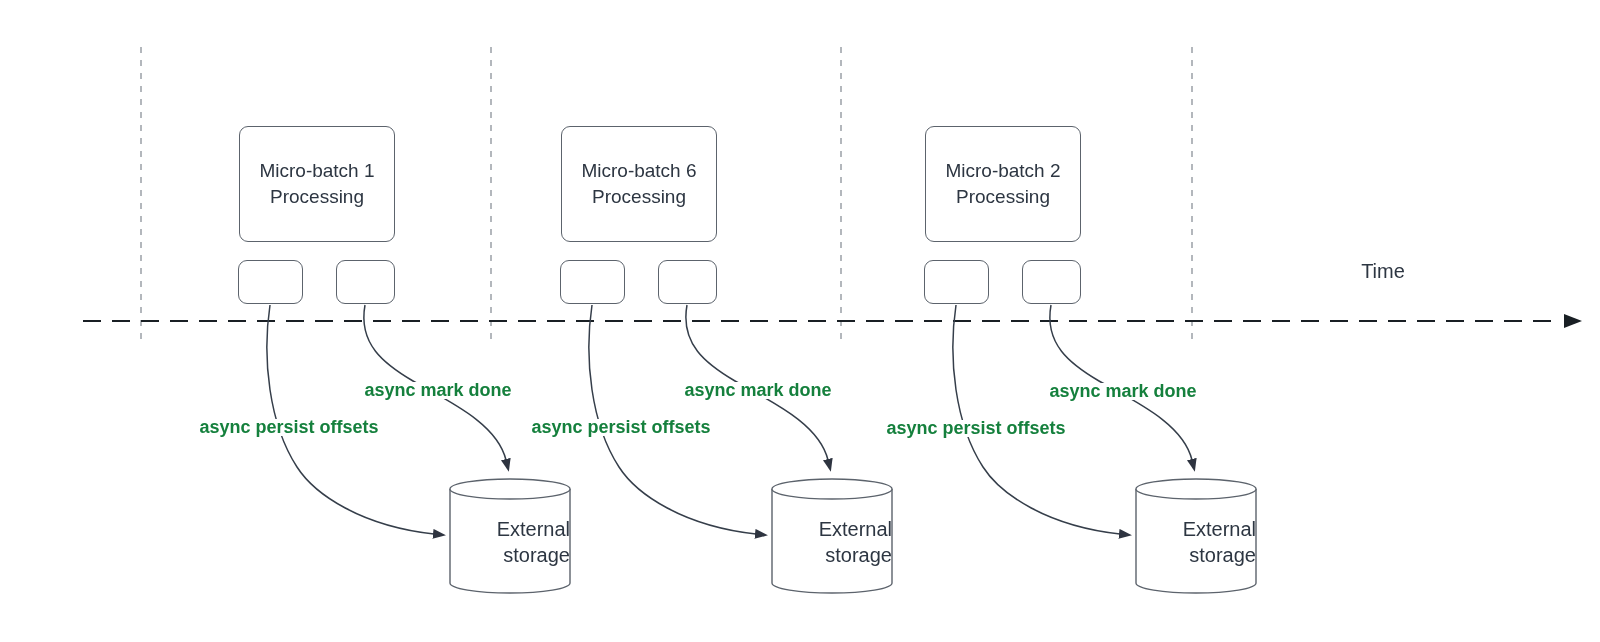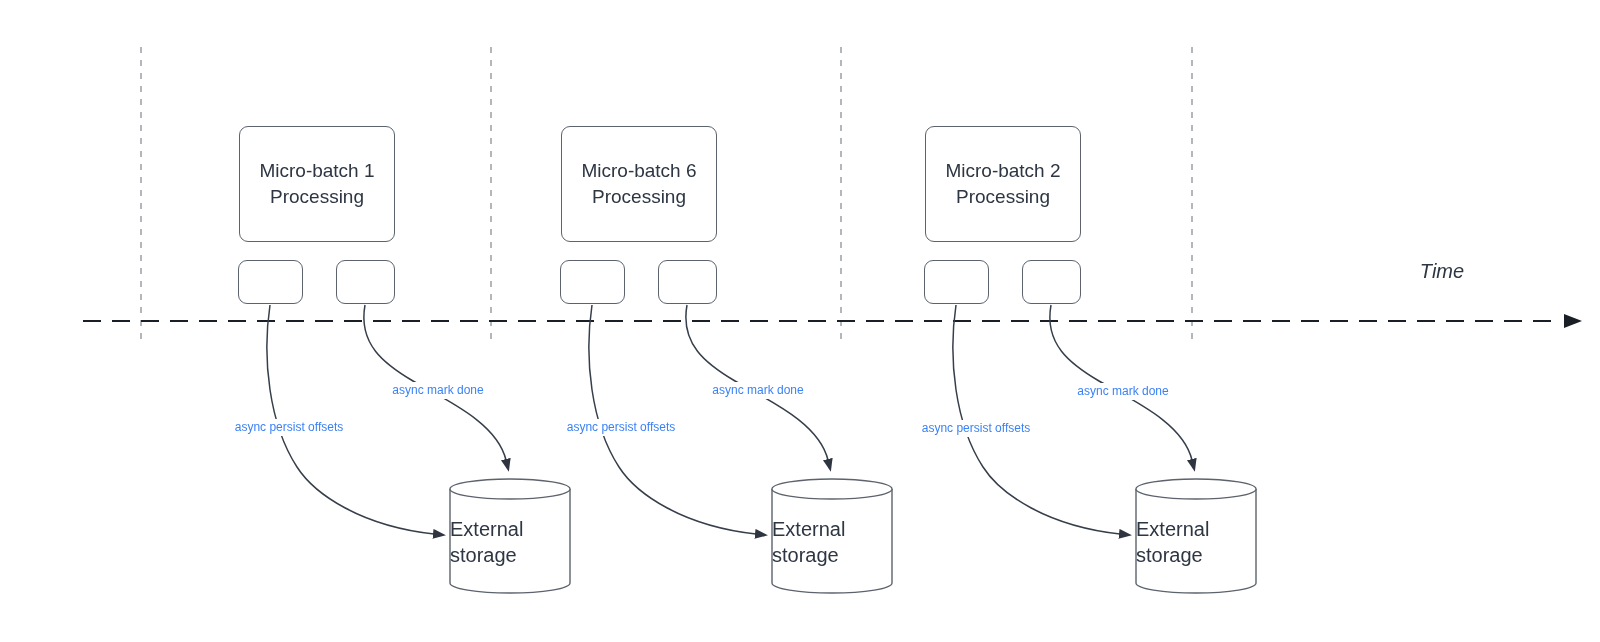--- a/index.html
+++ b/index.html
@@ -22,32 +22,32 @@
   .big-box{
     left:239px;top:126px;width:156px;height:116px;
     display:flex;flex-direction:column;align-items:center;justify-content:center;
     color:#2d3642;font-size:19px;line-height:26px;text-align:right;
   }
   .small-box{top:260px;height:44px;}
   .small-a{left:238px;width:65px;}
   .small-b{left:336px;width:59px;}
   .storage-label{
     position:absolute;left:450px;top:516px;width:120px;
-    text-align:left;color:#2d3642;font-size:20px;line-height:26px;
+    text-align:right;color:#2d3642;font-size:20px;line-height:26px;
   }
   .async-label{
     position:absolute;
     transform:translateX(-50%);
-    font-size:12px;font-weight:normal;color:#3b82f6;
+    font-size:18px;font-weight:bold;color:#15803d;
     background:#ffffff;padding:0 3px;white-space:nowrap;
     line-height:17px;
   }
   .time-label{
-    position:absolute;left:1442px;top:259px;transform:translateX(-50%);
-    font-size:20px;color:#2d3642;line-height:24px;font-style:italic;
+    position:absolute;left:1383px;top:259px;transform:translateX(-50%);
+    font-size:20px;color:#2d3642;line-height:24px;
   }
 </style>
 </head>
 <body>
 
 <div class="canvas">
 
   <svg class="layer" width="1600" height="642" viewBox="0 0 1600 642">
     <defs>
       <marker id="arrow" viewBox="0 0 13 10" refX="1" refY="5" markerWidth="13" markerHeight="10" markerUnits="userSpaceOnUse" orient="auto">

